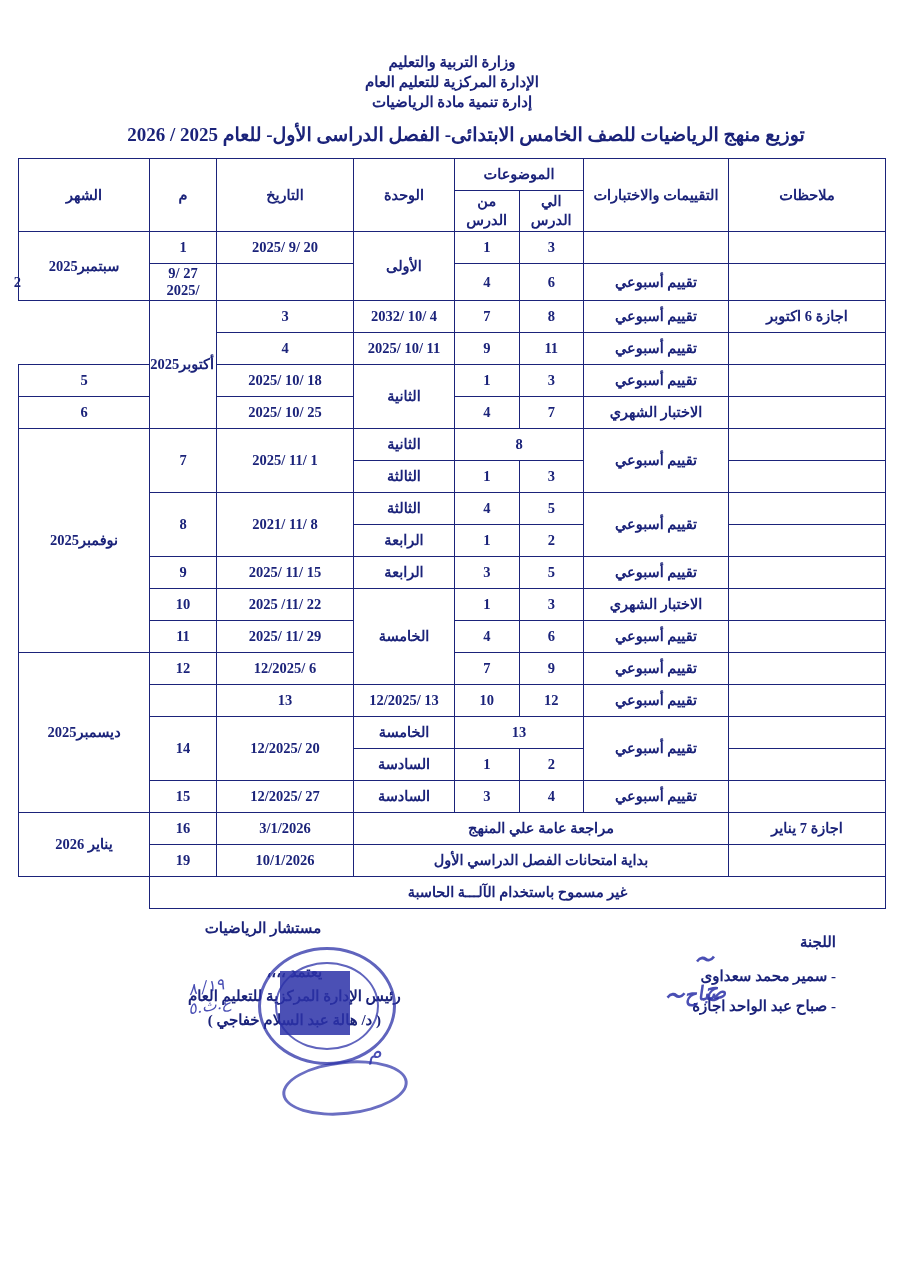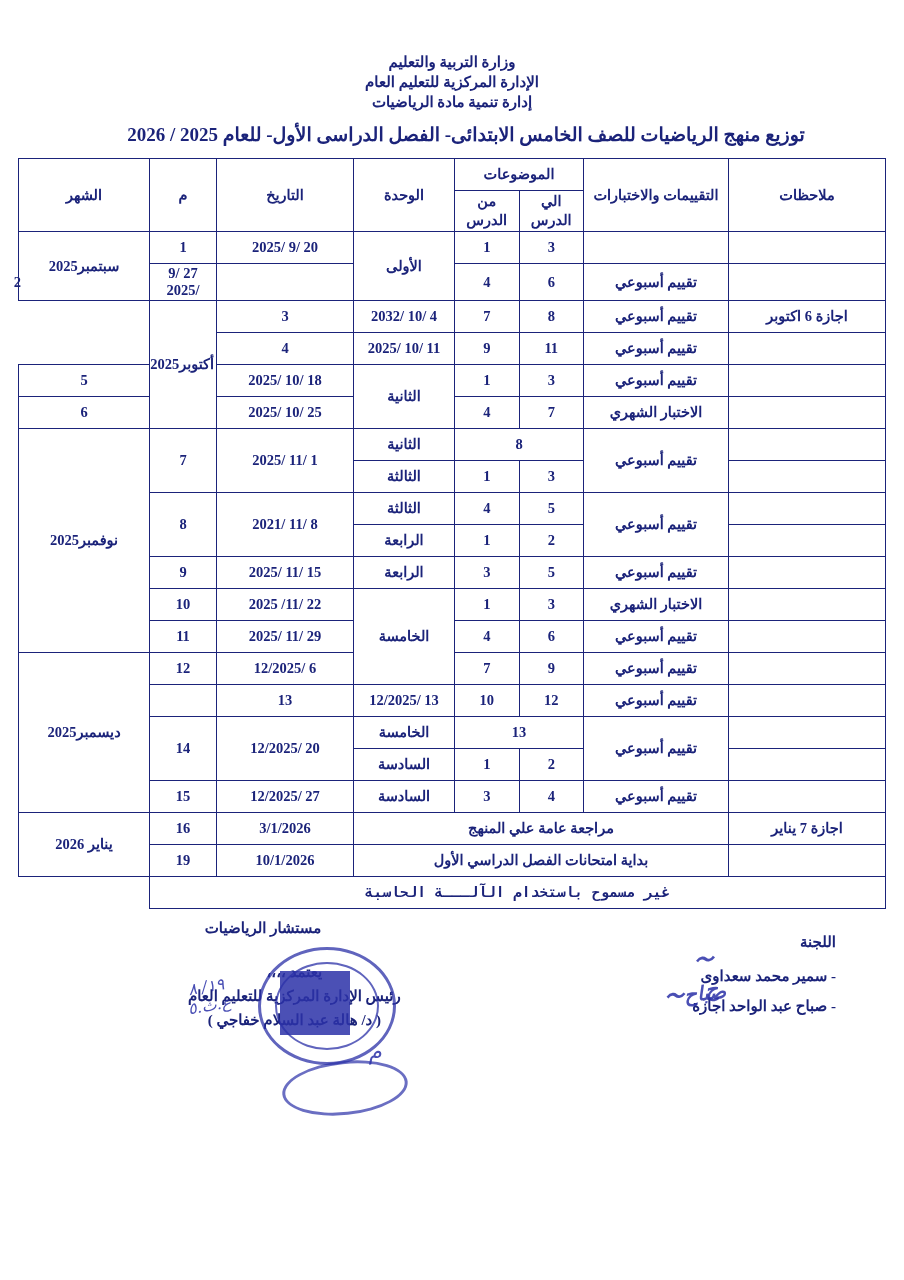--- a/index.html
+++ b/index.html
@@ -74,21 +74,20 @@
   th.th-month { width: 126px; }
   .sub-to, .sub-from { width: 62px; }
   .hdr-tall { height: 76px; }
   .hdr-two-line { line-height: 19px; }
   .topics-head { height: 26px; }
   .footer-note td {
     font-size: 17px;
     font-weight: bold;
     letter-spacing: 1px;
     height: 34px;
-    font-family: Liberation Mono, monospace;
   }
   .bottom {
     position: relative;
     width: 768px;
     margin: 10px auto 0 auto;
     height: 290px;
   }
   .committee {
     position: absolute;
     right: 0;

